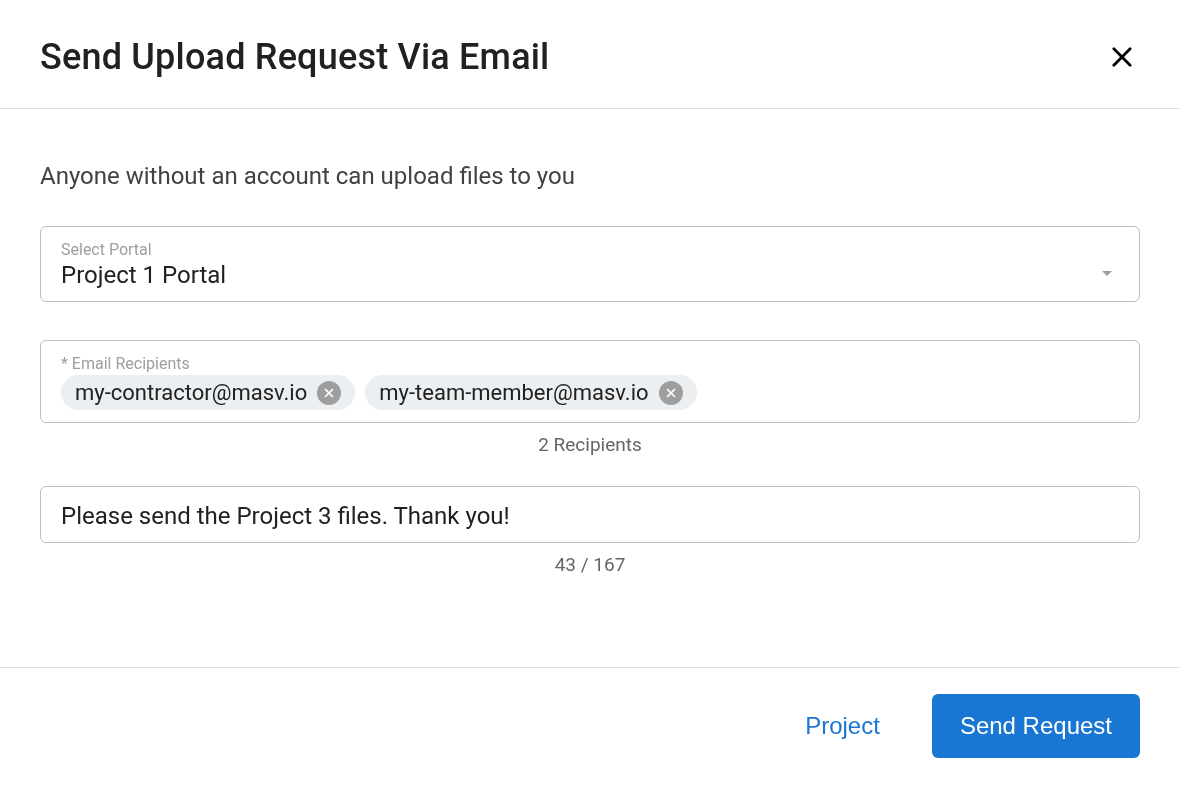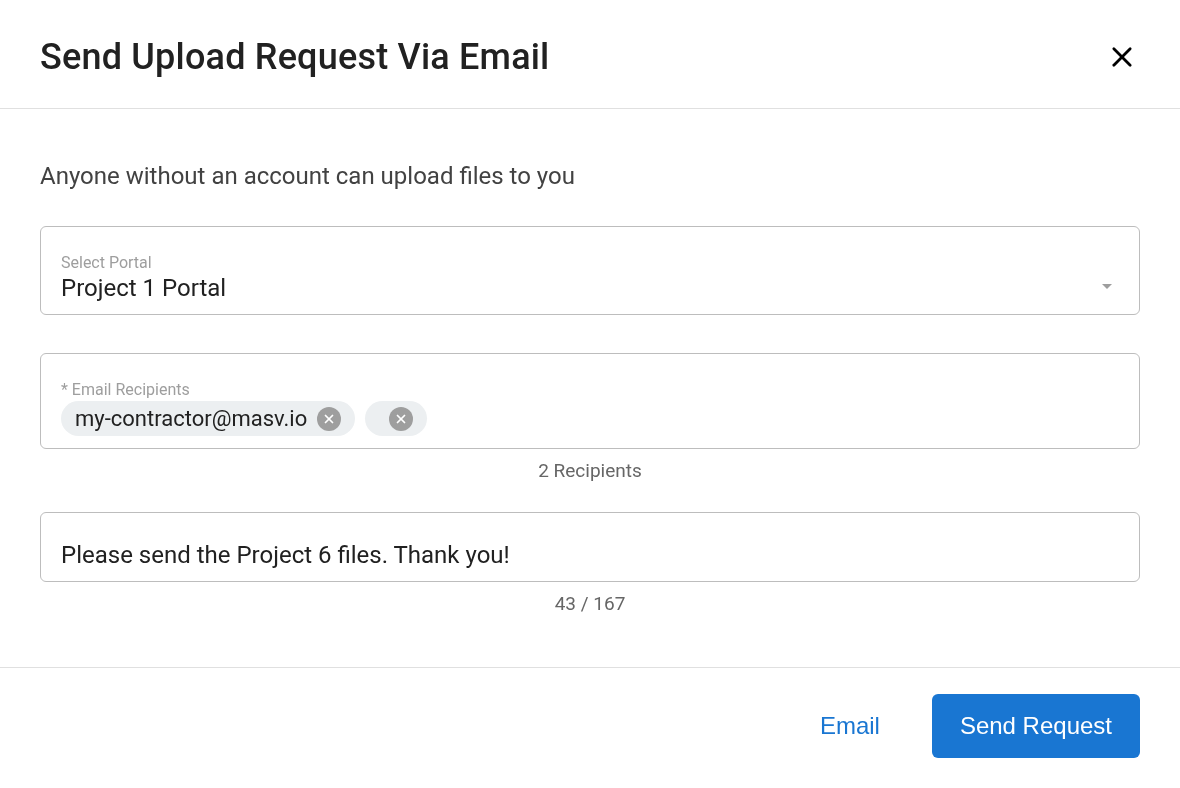--- a/index.html
+++ b/index.html
@@ -44,21 +44,21 @@
     .subtitle {
       font-size: 24px;
       color: #424242;
       margin-bottom: 36px;
       margin-top: 13px;
     }
     .field {
       position: relative;
       border: 1px solid #bdbdbd;
       border-radius: 6px;
-      padding: 26px 20px 12px 20px;
+      padding: 13px 20px 12px 20px;
       background: #fff;
       margin-bottom: 8px;
     }
     .float-label {
       font-size: 16px;
       color: #9e9e9e;
       line-height: 1.2;
       margin-bottom: 2px;
     }
     .portal-row {
@@ -184,41 +184,42 @@
           <button class="chip-remove">
             <span>
               <svg width="14" height="14" viewBox="0 0 24 24" fill="none" stroke="#fff" stroke-width="3" stroke-linecap="round">
                 <line x1="6" y1="6" x2="18" y2="18"></line>
                 <line x1="18" y1="6" x2="6" y2="18"></line>
               </svg>
             </span>
           </button>
         </span>
         <span class="chip">
+          <span>my-team-member@masv.io</span>
           <button class="chip-remove">
             <span>
               <svg width="14" height="14" viewBox="0 0 24 24" fill="none" stroke="#fff" stroke-width="3" stroke-linecap="round">
                 <line x1="6" y1="6" x2="18" y2="18"></line>
                 <line x1="18" y1="6" x2="6" y2="18"></line>
               </svg>
             </span>
           </button>
         </span>
       </div>
     </div>
     <div class="helper">2 Recipients</div>
 
     <div class="gap-md"></div>
 
     <div class="field">
-      <div class="message-value">Please send the Project 6 files. Thank you!</div>
+      <div class="message-value">Please send the Project 3 files. Thank you!</div>
     </div>
     <div class="helper">43 / 167</div>
   </div>
 
   <hr class="divider">
 
   <div class="footer">
-    <button class="cancel-btn">Email</button>
+    <button class="cancel-btn">Project</button>
     <button class="send-btn">Send Request</button>
   </div>
 
 </div>
 
 </body></html>

